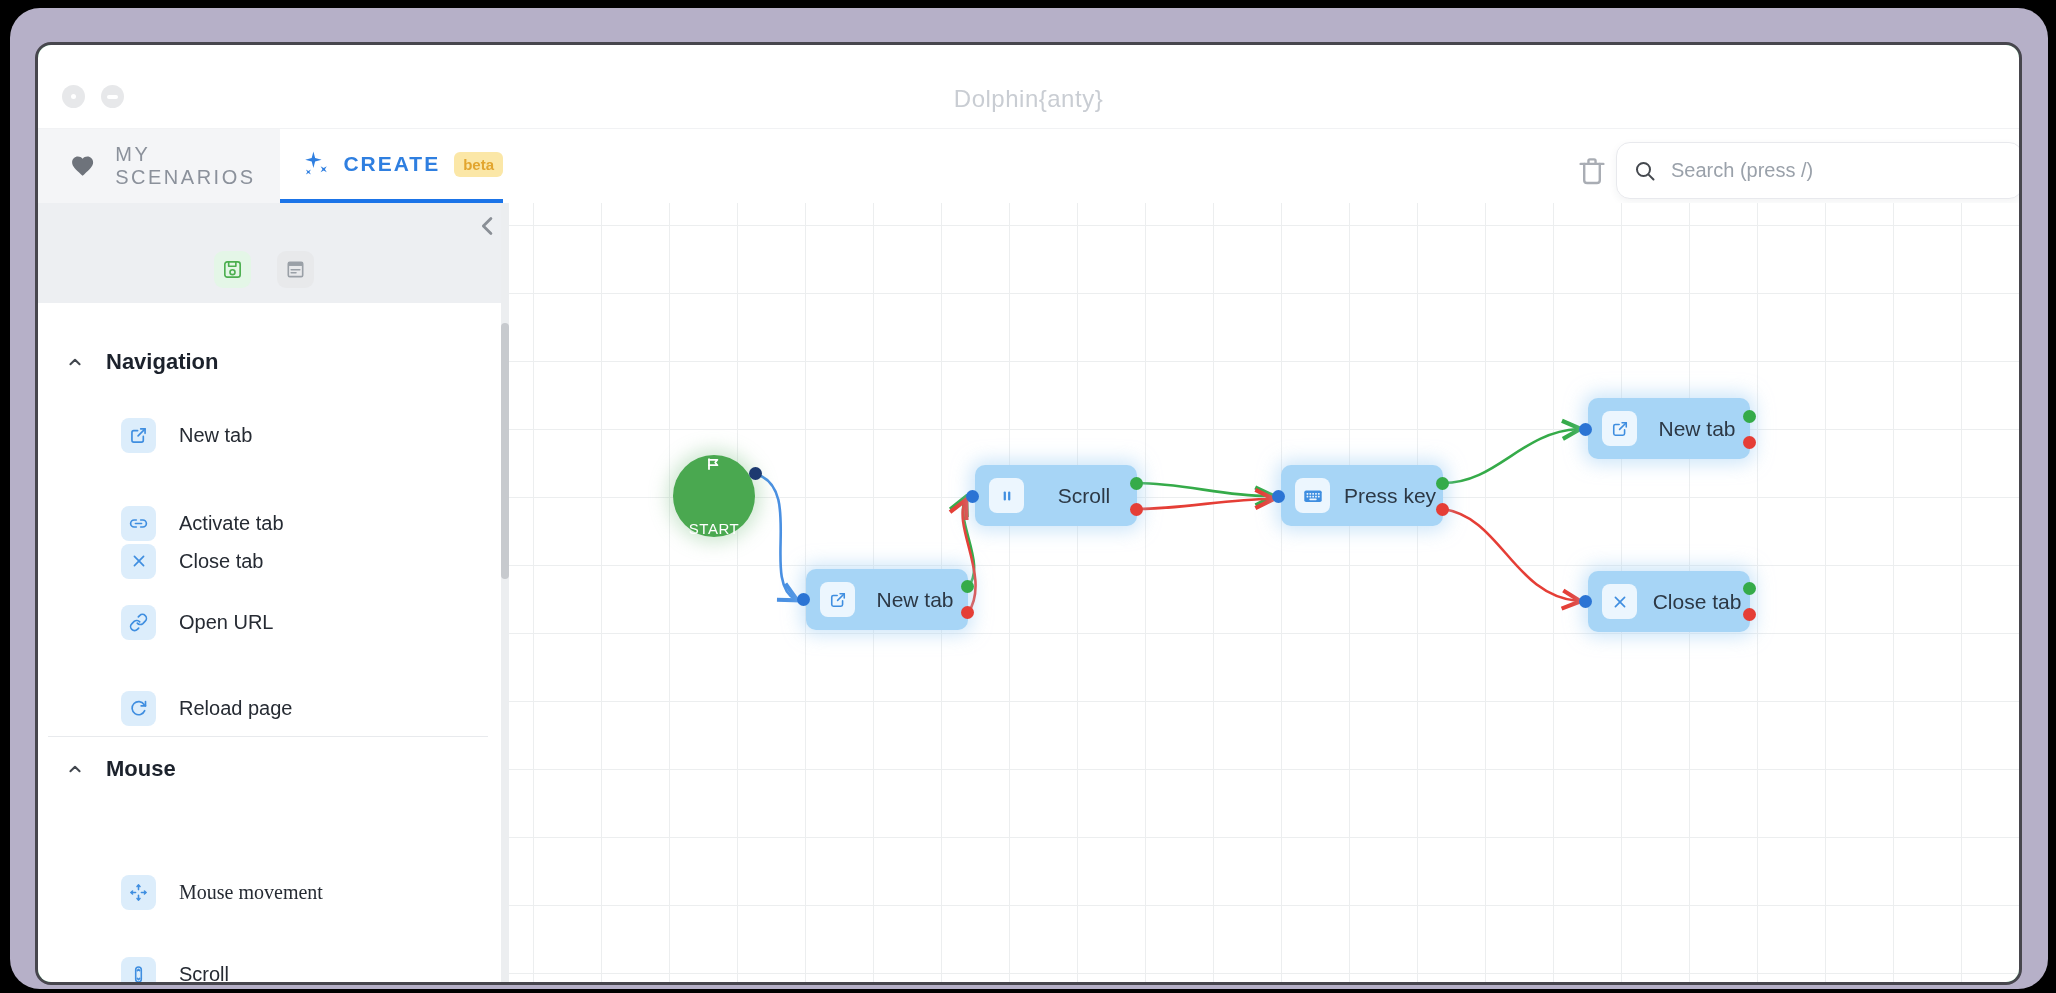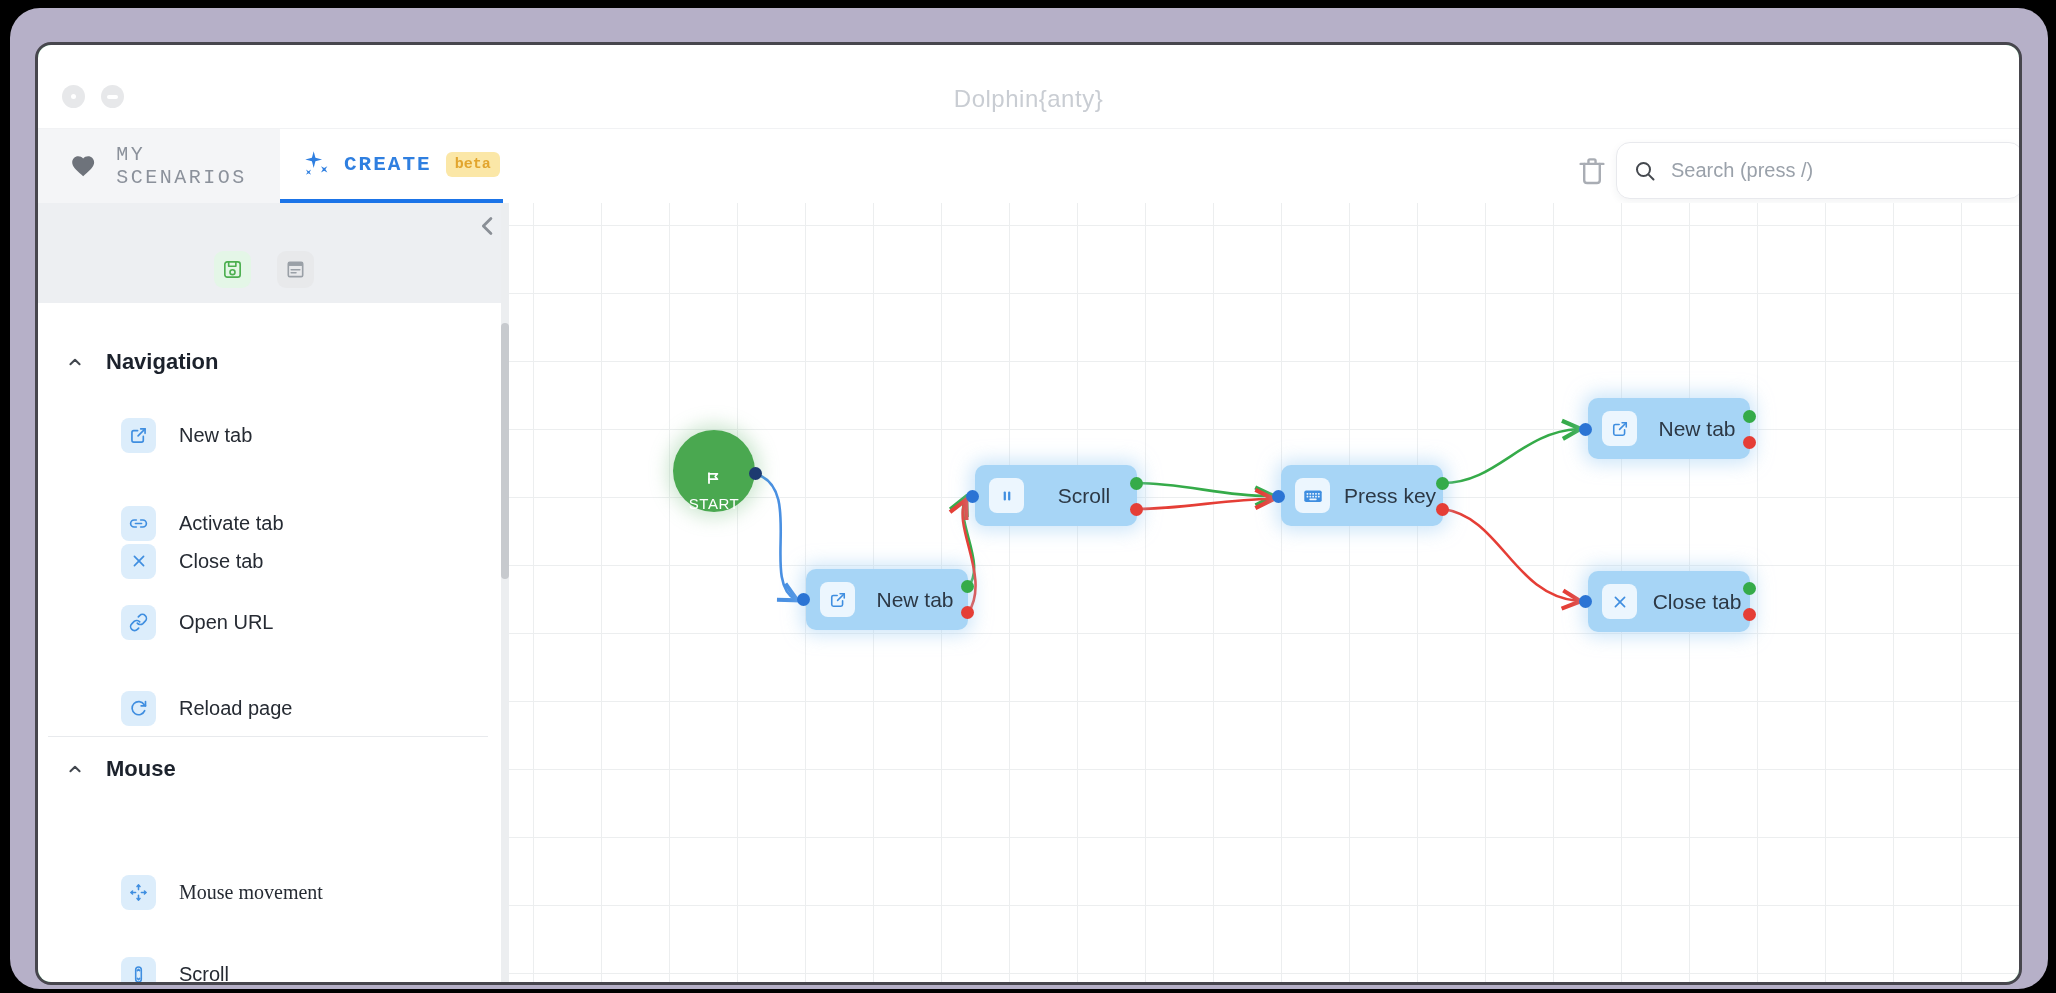--- a/index.html
+++ b/index.html
@@ -18,21 +18,21 @@
   
   #titlebar { position:absolute; left:0; top:0; width:100%; height:84px;
               background:#fff; border-bottom:1px solid #f1f2f4; }
   .winbtn { position:absolute; top:40px; width:23px; height:23px; border-radius:50%;
             background:#e7e8ea; display:flex; align-items:center; justify-content:center; }
   #win-title { position:absolute; top:40px; left:0; width:100%; text-align:center;
                color:#c9cdd3; font-size:24px; letter-spacing:0.5px; }
 
   
   #header { position:absolute; left:0; top:84px; width:100%; height:74px; background:#fff; }
-  .tab { position:absolute; top:0; height:74px; display:flex; align-items:center; cursor:pointer;font-family:Liberation Mono, monospace; }
+  .tab { position:absolute; top:0; height:74px; display:flex; align-items:center; cursor:pointer; }
   #tab-scenarios { left:0; width:242px; background:#f4f5f7; padding-left:32px; gap:20px; }
   #tab-scenarios .tab-label { color:#8b919b; font-size:20px; letter-spacing:2.5px; font-weight:500; }
   #tab-create { left:242px; width:223px; background:#fff; padding-left:22px; gap:14px;
                 border-bottom:4px solid #1b74e8; }
   #tab-create .tab-label { color:#2f7fe0; font-size:21px; letter-spacing:2px; font-weight:600; }
   .beta-badge { background:#fbe7a7; color:#e2a52e; font-size:15px; font-weight:700;
                 padding:4px 9px; border-radius:6px; }
 
   #trash-btn { position:absolute; left:1537px; top:24px; width:34px; height:36px;
                color:#a9adb4; cursor:pointer; }
@@ -77,24 +77,24 @@
 
   .flow-node { position:absolute; width:162px; height:61px; background:#a7d5f6;
                border-radius:10px; box-shadow:0 0 18px 5px rgba(166,210,244,.55);
                display:flex; align-items:center; cursor:pointer; }
   .node-iconbox { position:absolute; left:14px; top:13px; width:35px; height:35px;
                   border-radius:8px; background:rgba(248,252,255,.85); color:#3f8ee0;
                   display:flex; align-items:center; justify-content:center; }
   .node-label { position:absolute; left:62px; width:94px; text-align:center;
                 font-size:21px; color:#2c3845; }
 
-  #node-start { position:absolute; left:164px; top:227px; width:82px; height:82px;
+  #node-start { position:absolute; left:164px; top:252px; width:82px; height:82px;
                 border-radius:50%; background:#4aa850; cursor:pointer;
                 box-shadow:0 0 18px 6px rgba(120,190,130,.35);
-                display:flex; flex-direction:column; align-items:center; justify-content:flex-end; gap:2px; }
+                display:flex; flex-direction:column; align-items:center; justify-content:space-between; gap:2px; }
   #node-start .start-label { color:#fff; font-size:15px; letter-spacing:0.5px; font-weight:500; }
 
   .port { position:absolute; width:13px; height:13px; border-radius:50%; cursor:pointer; }
   .port-in { background:#2b74d4; }
   .port-ok { background:#35ab49; }
   .port-err { background:#e53e36; }
   .port-start { background:#1d3a70; }
 </style>
 </head>
 <body>

